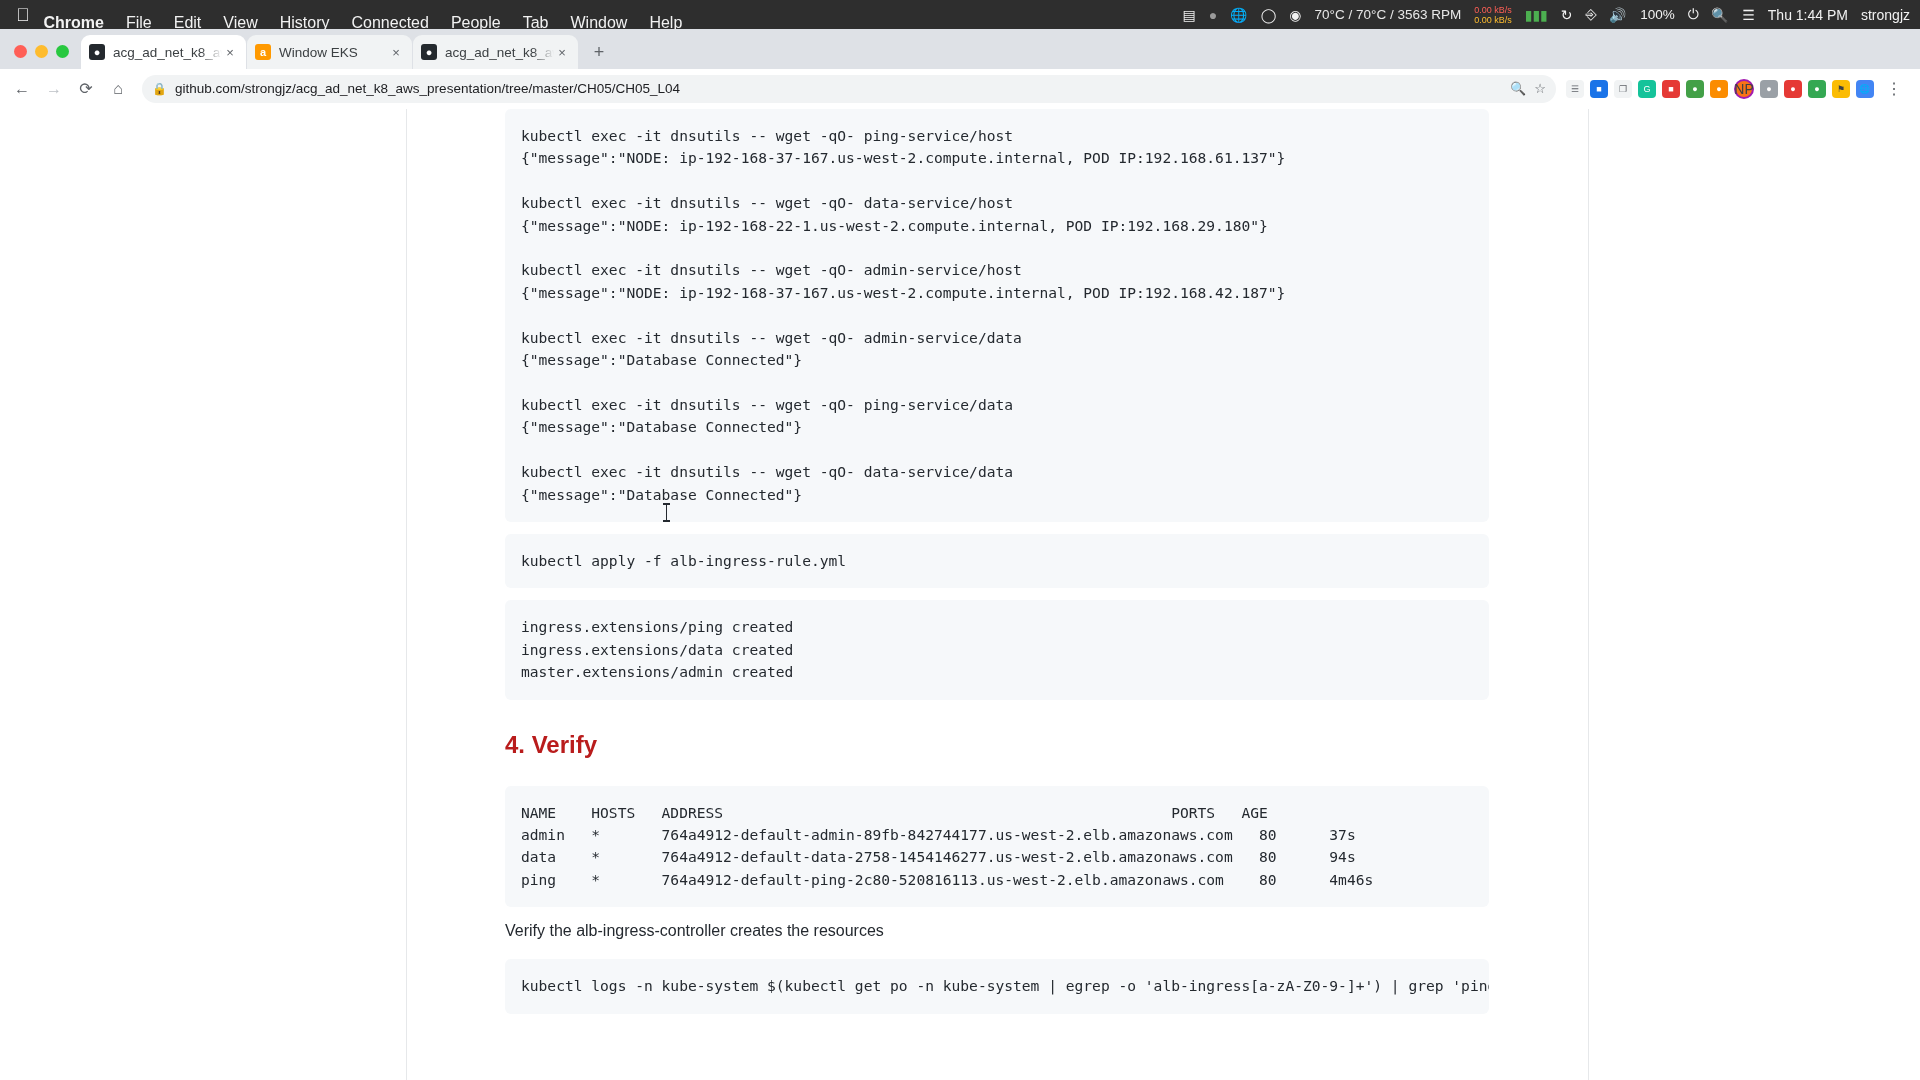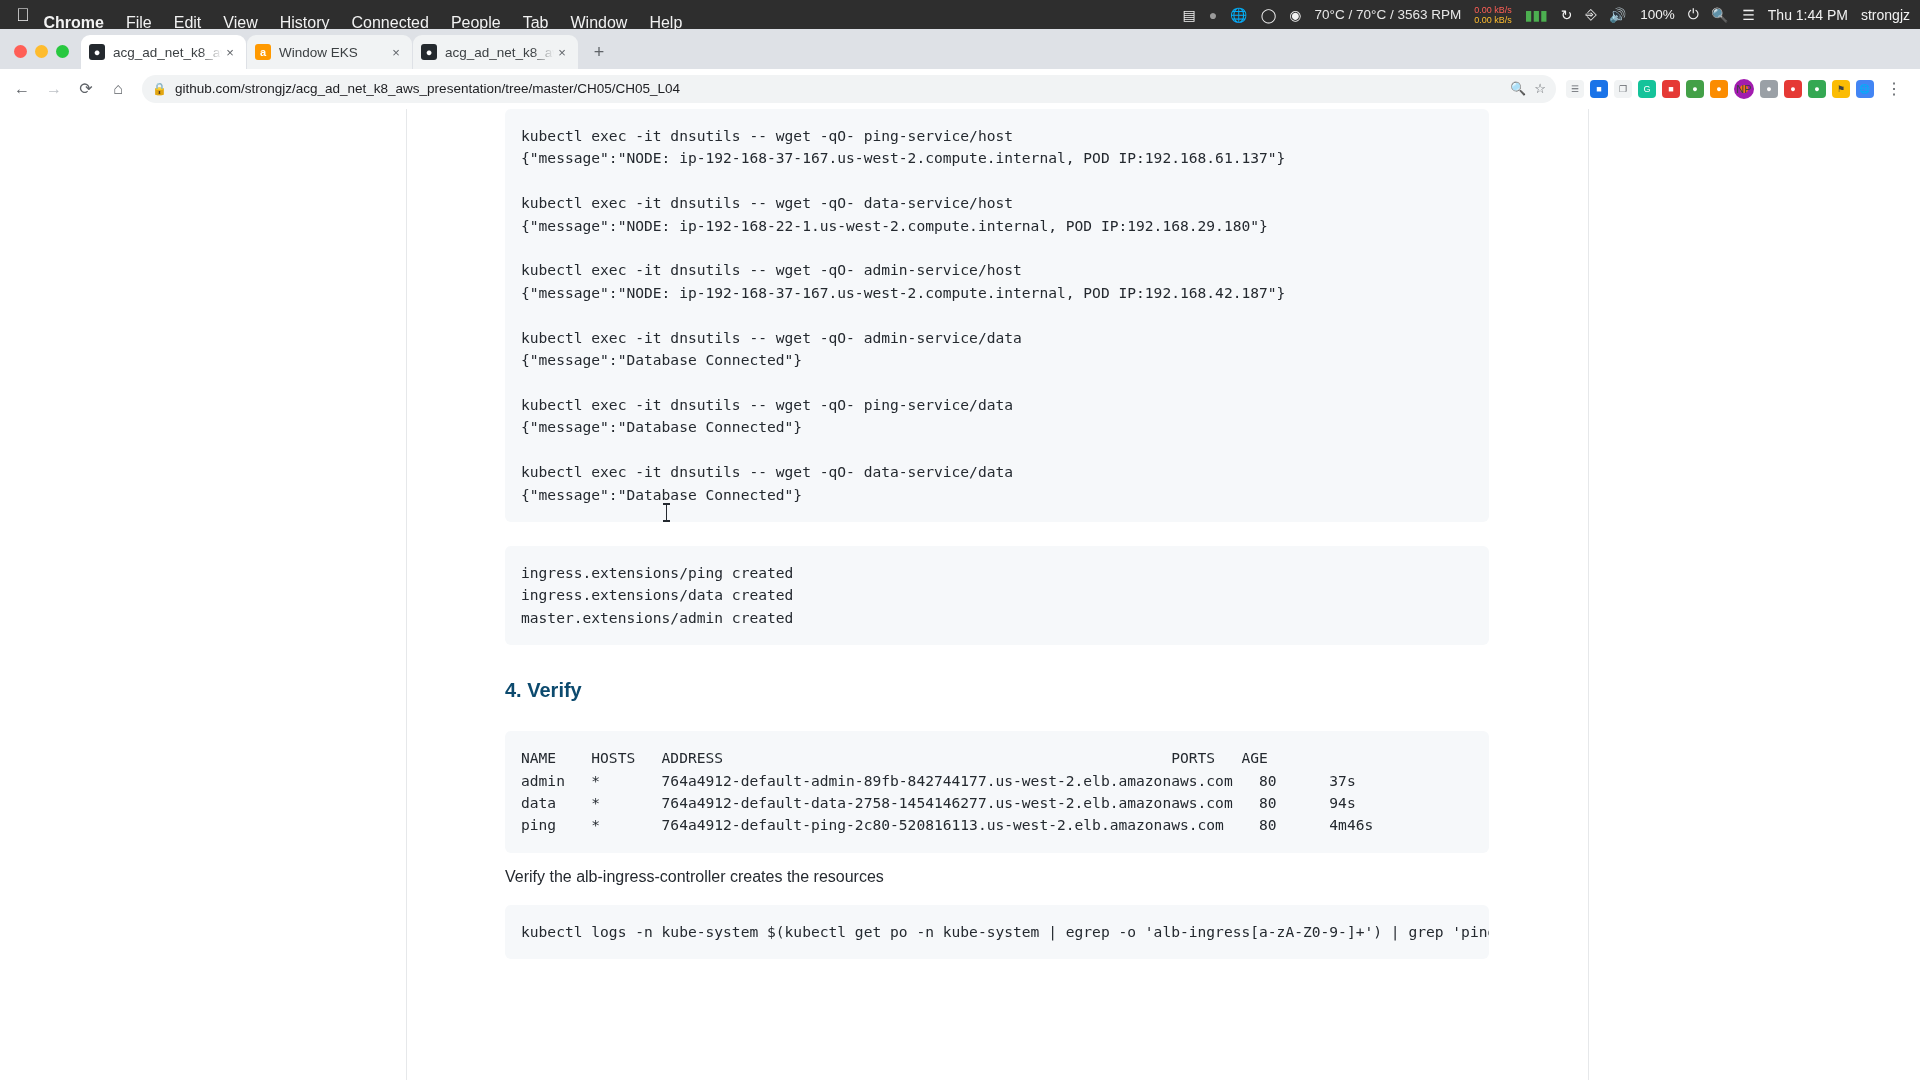--- a/index.html
+++ b/index.html
@@ -152,22 +152,22 @@
   .omnibox .url { flex: 1; white-space: nowrap; overflow: hidden; }
   .omnibox .oicon { color:#5f6368; font-size: 13px; }
   .ext-row { display: flex; align-items: center; gap: 6px; padding-right: 4px; }
   .ext {
     width: 18px; height: 18px; border-radius: 4px;
     display: flex; align-items: center; justify-content: center;
     font-size: 9px; color: #fff;
   }
   .avatar-np {
     width: 20px; height: 20px; border-radius: 50%;
-    background: #f97316; border: 6px solid #a21caf;
-    font-size: 11px; color: #3c4043;
+    background: #f97316; border: 2px solid #a21caf;
+    font-size: 14px; color: #3c4043;
     display: flex; align-items: center; justify-content: center;
   }
 
   
   .page {
     flex: 1;
     background: #ffffff;
     overflow: hidden;
     position: relative;
     display: flex;
@@ -204,23 +204,23 @@
     font-size: 14.6px;
     line-height: 22.4px;
     color: #24292f;
     white-space: pre;
     overflow: hidden;
     margin: 0;
   }
   .blk { margin-bottom: 16px; }
   p.para { font-size: 16px; line-height: 24px; color: #24292f; margin: 0 0 16px 0; }
   h3.hdr {
-    font-size: 20px;
+    font-size: 24px;
     font-weight: bold;
-    color: #0c4a6e;
+    color: #b91c1c;
     margin: 8px 0 16px 0;
     line-height: 26px;
   }
   .spacer-24 { height: 24px; }
   .spacer-12 { height: 12px; }
 
   
   .caret {
     position: absolute;
     width: 1px; height: 15px;
@@ -360,20 +360,21 @@
 {"message":"Database Connected"}
 
 kubectl exec -it dnsutils -- wget -qO- ping-service/data
 {"message":"Database Connected"}
 
 kubectl exec -it dnsutils -- wget -qO- data-service/data
 {"message":"Database Connected"}</pre>
 
         <div class="spacer-12"></div>
 
+        <pre class="code blk">kubectl apply -f alb-ingress-rule.yml</pre>
 
         <div class="spacer-12"></div>
         <pre class="code blk">ingress.extensions/ping created
 ingress.extensions/data created
 master.extensions/admin created</pre>
 
         <div class="spacer-24"></div>
         <h3 class="hdr">4. Verify</h3>
 
 

